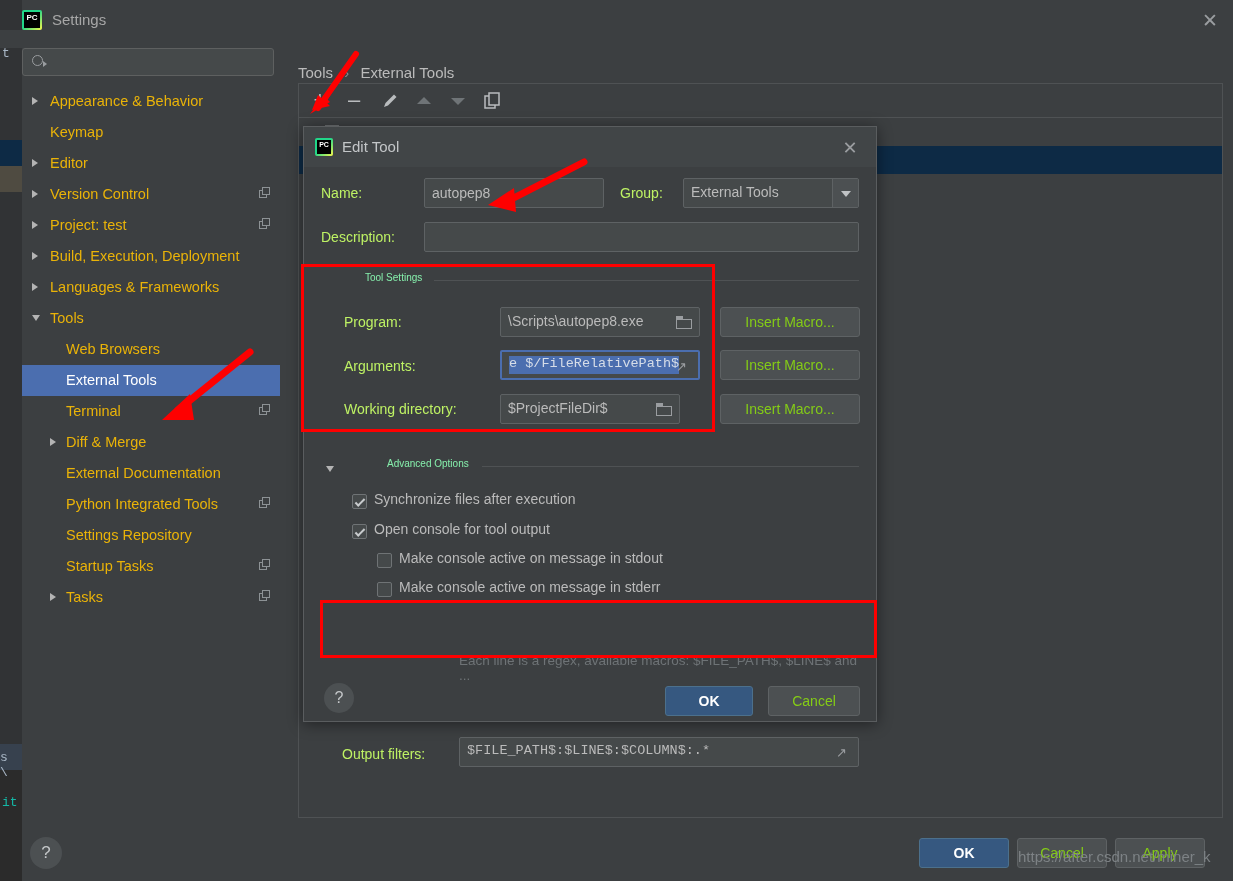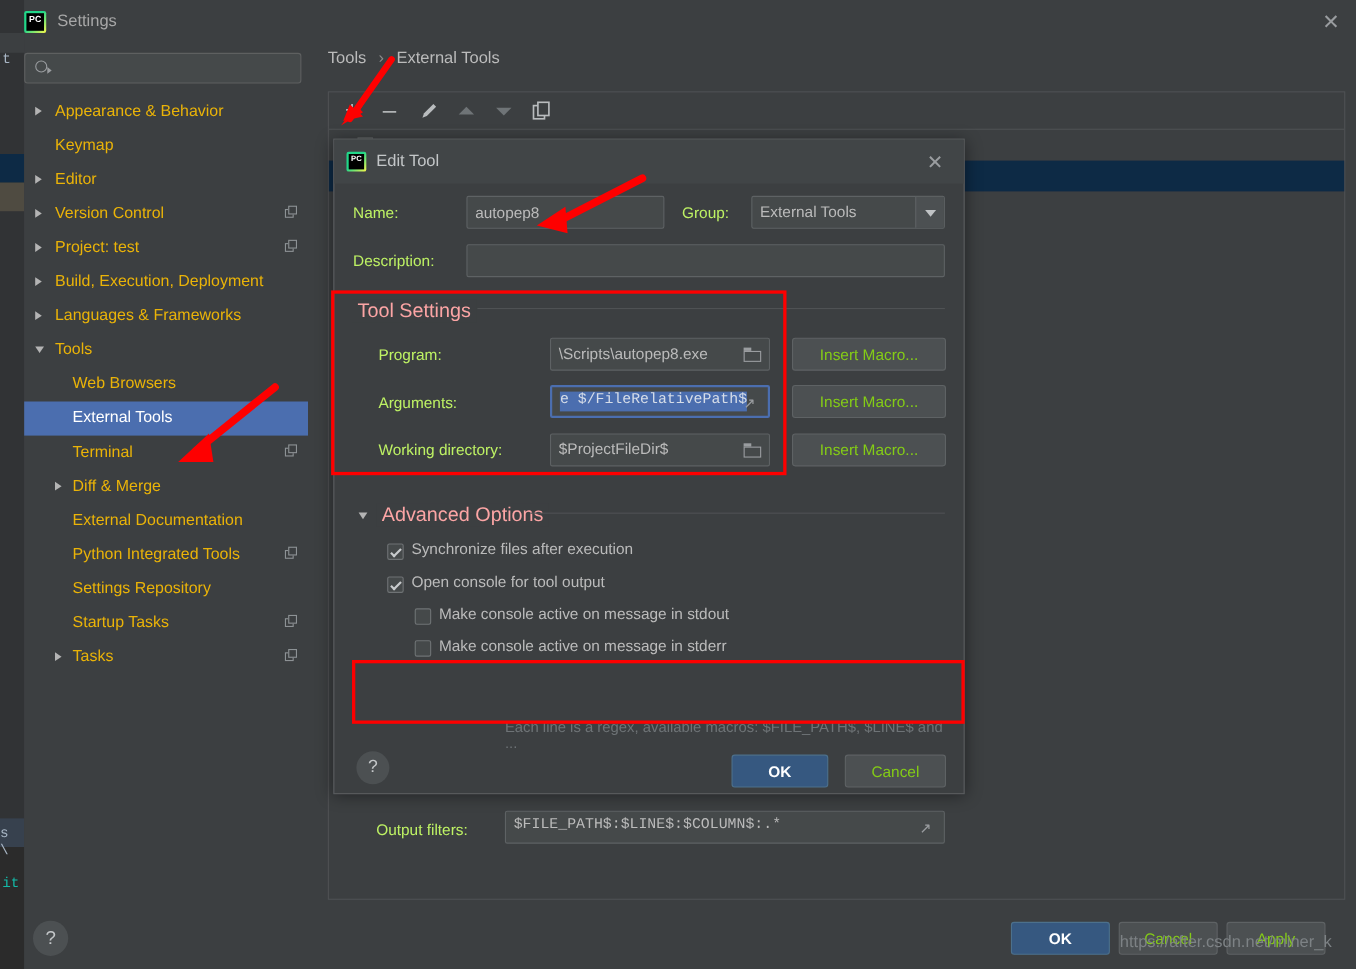--- a/index.html
+++ b/index.html
@@ -71,21 +71,21 @@
   .arrow.collapsed { border-left: 6px solid #b4b4b4; border-top: 4.5px solid transparent; border-bottom: 4.5px solid transparent; }
   .arrow.expanded  { border-top: 6px solid #b4b4b4; border-left: 4.5px solid transparent; border-right: 4.5px solid transparent; margin-top: 1px; }
   .tree-row .lbl { position: absolute; top: 0; }
   .copy-badge { position: absolute; right: 0px; top: 8px; width: 13px; height: 13px; }
   .copy-badge i { position: absolute; display: block; border: 1.4px solid #8d9295; }
   .copy-badge i.b { left: 0; top: 3px; width: 8px; height: 8px; }
   .copy-badge i.f { left: 3px; top: 0; width: 8px; height: 8px; background: #3c3f41; }
 
   
   .right-pane { position: absolute; left: 276px; top: 40px; width: 935px; height: 786px; }
-  .breadcrumb { position: absolute; left: 0; top: 4px; font-size: 15px; color: #bbbbbb; }
+  .breadcrumb { position: absolute; left: 0; top: 24px; font-size: 15px; color: #bbbbbb; }
   .breadcrumb .sep { color: #8c8c8c; margin: 0 7px; }
   .panel {
     position: absolute; left: 0px; top: 43px; width: 925px; height: 735px;
     border: 1px solid #4f5254; background: #3c3f41;
   }
   .toolbar { position: absolute; left: 0; top: 0; width: 923px; height: 34px; border-bottom: 1px solid #4f5254; }
   .tb-btn { position: absolute; top: 6px; width: 22px; height: 22px; cursor: pointer; }
   .tb-plus, .tb-minus { color: #b9bcbe; font-size: 22px; line-height: 20px; text-align: center; }
   .tb-pencil svg, .tb-up svg, .tb-down svg, .tb-copy svg { display: block; }
   .tree-list { position: absolute; left: 0; top: 34px; width: 923px; height: 699px; }
@@ -157,21 +157,21 @@
   .expand-icon { position: absolute; right: 6px; top: 7px; width: 16px; height: 16px; color: #9a9da0; font-size: 13px; }
 
   .combo {
     position: absolute; height: 30px; background: #45494a; border: 1px solid #5e6264; border-radius: 2px;
   }
   .combo .cval { position: absolute; left: 7px; top: 5px; font-size: 14px; color: #bbbbbb; }
   .combo .cbtn { position: absolute; right: 0; top: 0; width: 26px; height: 28px; background: #4c5052; border-left: 1px solid #5e6264; }
   .combo .cbtn::after { content: ""; position: absolute; left: 8px; top: 12px; border-top: 6px solid #c0c3c5;
     border-left: 5px solid transparent; border-right: 5px solid transparent; }
 
-  .group-title { position: absolute; font-size: 18px; color: #fca5a5; background: #3c3f41; padding: 0 5px; }
+  .group-title { position: absolute; font-size: 10px; color: #86efac; background: #3c3f41; padding: 0 5px; margin-left: 40px; }
   .group-line { position: absolute; height: 1px; background: #4f5254; }
   .section-arrow { position: absolute; border-top: 6px solid #b4b4b4; border-left: 4.5px solid transparent; border-right: 4.5px solid transparent; }
 
   .cbx { position: absolute; width: 15px; height: 15px; background: #45494a; border: 1px solid #6f7375; border-radius: 2px; cursor: pointer; }
   .cbx.on::after { content: ""; position: absolute; left: 2px; top: 4px; width: 8px; height: 3px;
     border-left: 2px solid #c8cbcd; border-bottom: 2px solid #c8cbcd; transform: rotate(-45deg); }
   .cbx-label { position: absolute; font-size: 14px; color: #bbbbbb; }
 
   .hint { position: absolute; font-size: 13.5px; color: #6e7376; }
 
@@ -394,21 +394,21 @@
     <div class="btn" style="left:416px; top:180px; width:140px;">Insert Macro...</div>
 
     <div class="fld-label" style="left:40px; top:231px;">Arguments:</div>
     <div class="txtfield mono" style="left:196px; top:223px; width:200px; border:2px solid #4b6eaf;">
       <span class="val" style="top:4px; background:#4b6eaf; color:#d6dde8;">e $/FileRelativePath$</span>
       <span class="expand-icon">↗</span>
     </div>
     <div class="btn" style="left:416px; top:223px; width:140px;">Insert Macro...</div>
 
     <div class="fld-label" style="left:40px; top:274px;">Working directory:</div>
-    <div class="txtfield" style="left:196px; top:267px; width:200px;">
+    <div class="txtfield" style="left:196px; top:267px; width:180px;">
       <span class="val">$ProjectFileDir$</span>
       <span class="folder-icon">
           <i class="tab"></i>
           <i class="bd"></i>
         </span>
     </div>
     <div class="btn" style="left:416px; top:267px; width:140px;">Insert Macro...</div>
 
     <div class="section-arrow" style="left:22px; top:339px;"></div>
     <div class="group-title" style="left:38px; top:331px;">Advanced Options</div>

